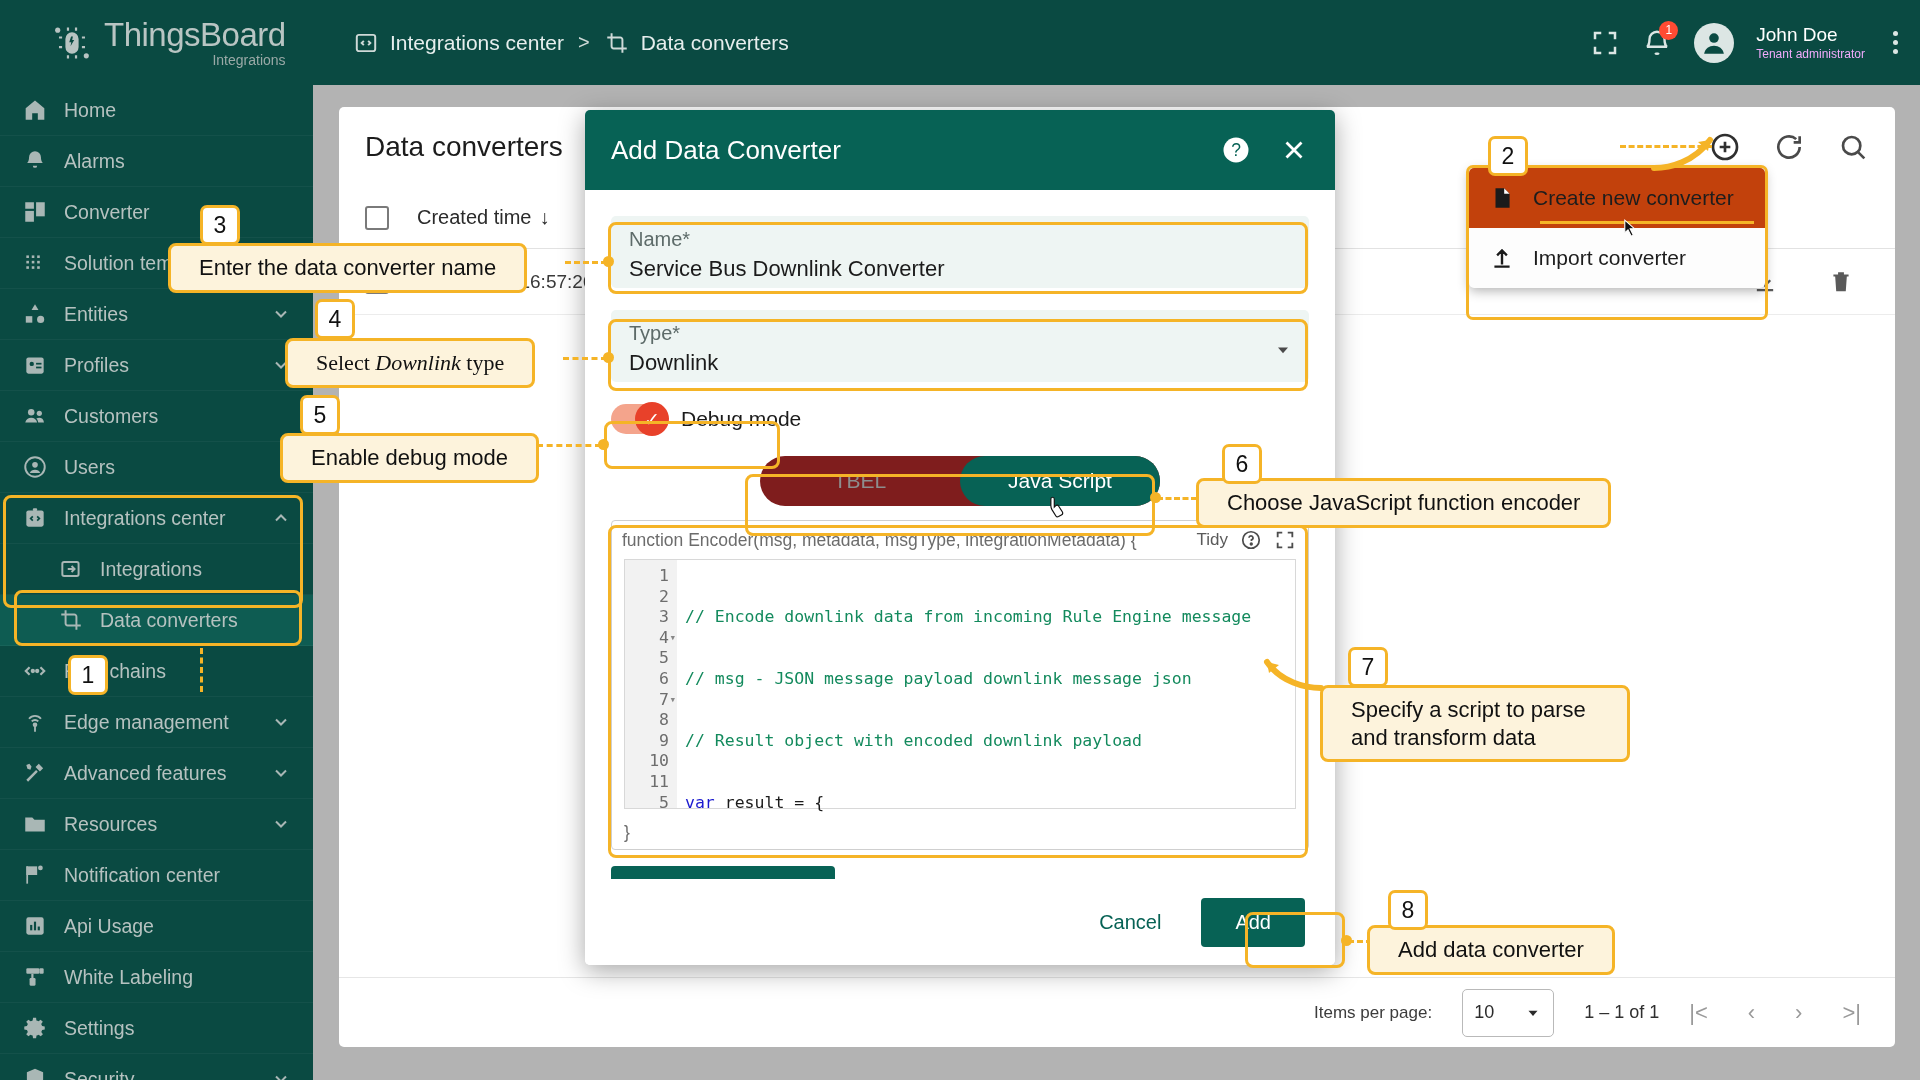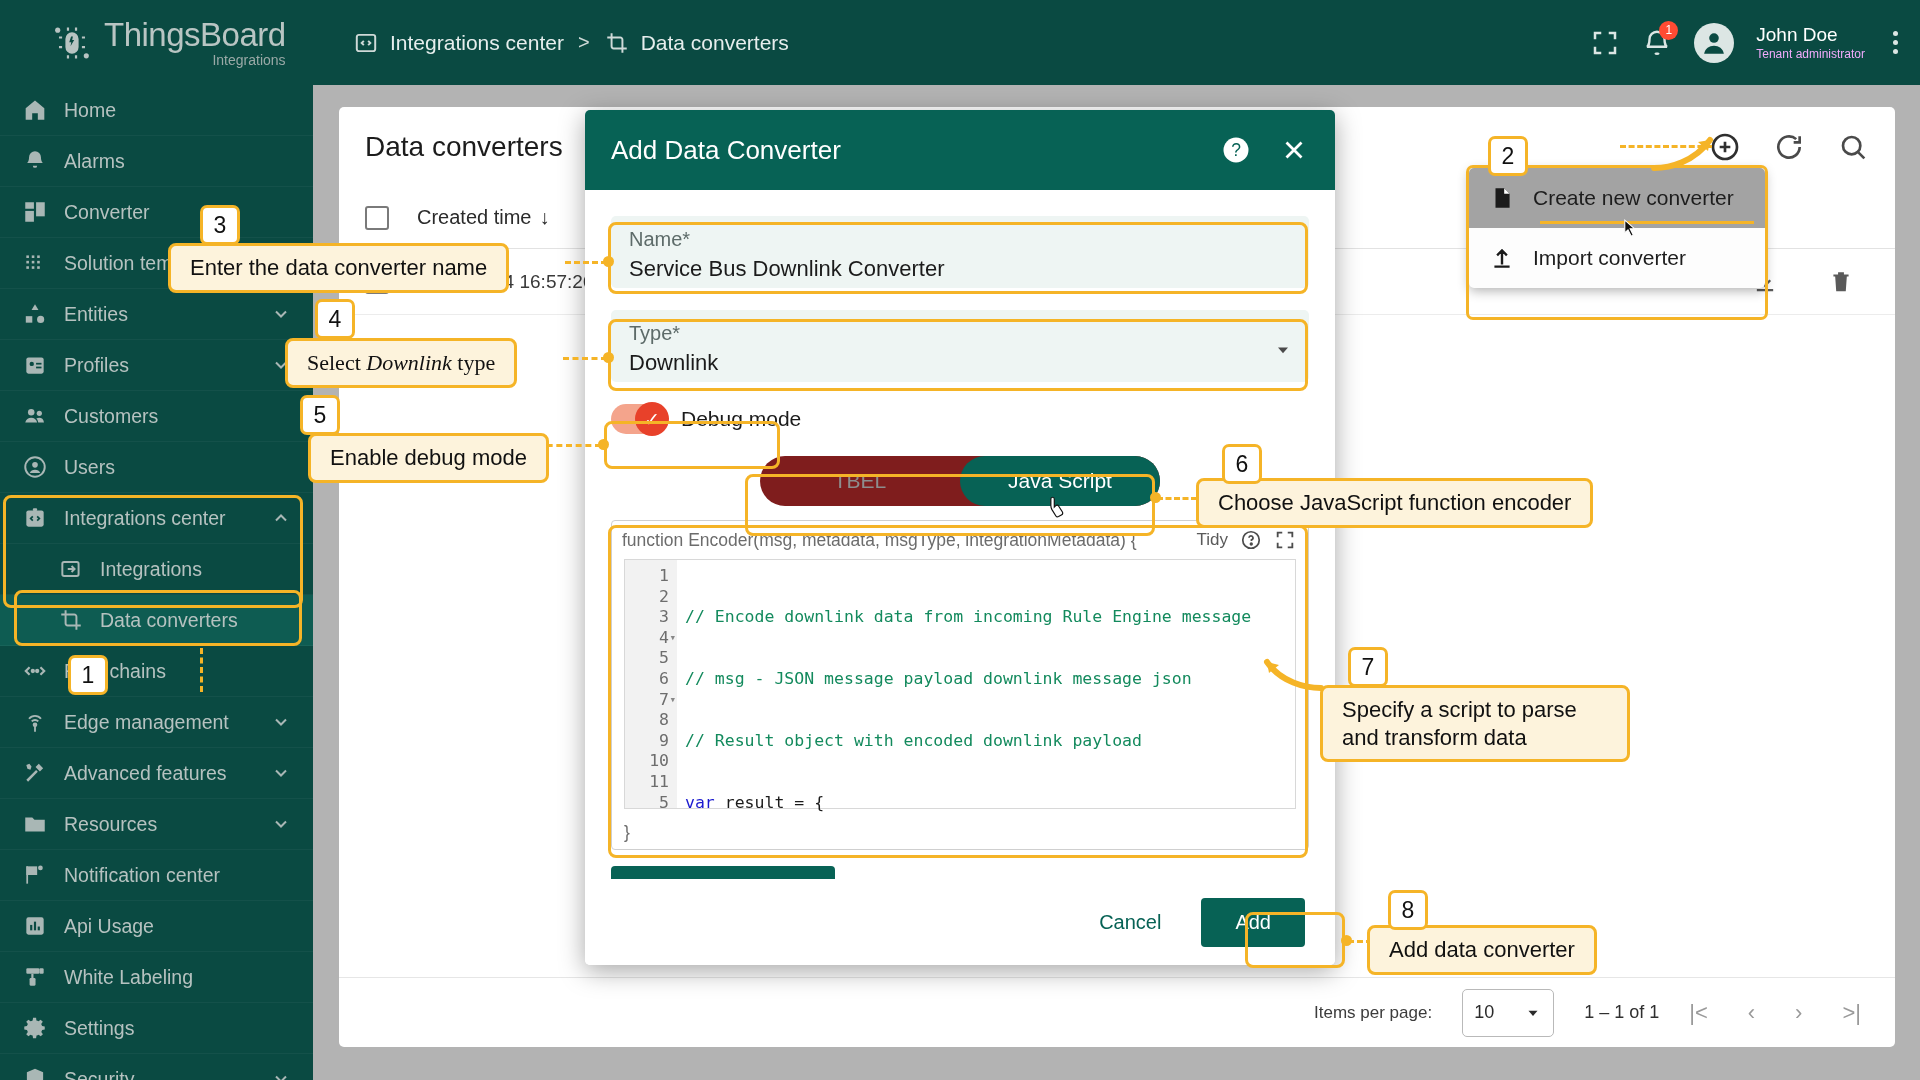--- a/index.html
+++ b/index.html
@@ -95,21 +95,21 @@
   .pg-btns span { cursor: pointer; }
 
   
   .dropdown {
     position: absolute; left: 1469px; top: 168px; width: 296px;
     background: #fdfdfd; border-radius: 5px; box-shadow: 0 3px 12px rgba(0,0,0,.3);
     overflow: hidden; z-index: 40;
   }
   .dd-item { height: 60px; display: flex; align-items: center; gap: 18px;
     padding-left: 20px; font-size: 21px; color: #1d1d1d; cursor: pointer; }
-  .dd-item.hl { background: #a3a3a3; }
+  .dd-item.hl { background: #c2410c; }
   .dd-icon { width: 26px; height: 26px; color: #1b1b1b; }
   .dd-underline { position: absolute; left: 1540px; top: 221px; width: 214px; height: 3px;
     background: #f5b427; z-index: 41; }
   .dd-outline { position: absolute; left: 1466px; top: 165px; width: 302px; height: 155px;
     border: 3px solid #f5b427; border-radius: 7px; z-index: 42; pointer-events: none; }
   .dialog { position: absolute; left: 585px; top: 110px; width: 750px; height: 855px;
     background: #ffffff; border-radius: 5px; z-index: 50;
     box-shadow: 0 6px 26px rgba(0,0,0,.35); overflow: hidden; }
   .dlg-head { height: 80px; background: #076255; display: flex; align-items: center;
     justify-content: space-between; padding: 0 26px; }
@@ -164,21 +164,21 @@
 
   .dlg-foot { position: absolute; bottom: 0; left: 0; right: 0; height: 86px;
     display: flex; align-items: center; justify-content: flex-end;
     gap: 26px; padding-right: 30px; background: #fff; }
   .btn-cancel { font-size: 20px; color: #076255; cursor: pointer; padding: 10px 14px; }
   .btn-add { background: #076255; color: #fff; font-size: 20px; border-radius: 4px;
     padding: 13px 34px; cursor: pointer; }
 
   
   .anno { position: absolute; background: #fdf3dc; border: 3px solid #f5b427;
-    border-radius: 8px; padding: 8px 19px; font-size: 22px; color: #111;
+    border-radius: 8px; padding: 8px 28px; font-size: 22px; color: #111;
     z-index: 60; white-space: nowrap; line-height: 1.25; }
   .anno.two { white-space: normal; }
   .step { position: absolute; width: 40px; height: 40px; background: #ffffff;
     border: 3px solid #f5b427; border-radius: 7px; z-index: 61;
     display: flex; align-items: center; justify-content: center;
     font-size: 23px; color: #111; }
   .hl-box { position: absolute; border: 3px solid #f5b427; border-radius: 8px;
     z-index: 59; pointer-events: none; }
   .dash { position: absolute; z-index: 58; border-top: 3px dashed #f5b427; }
   .dash-v { position: absolute; z-index: 58; border-left: 3px dashed #f5b427; }
@@ -760,21 +760,21 @@
 <div class="step" style="left:315px;top:299px;">
       <span>4</span>
     </div>
 <div class="anno" style="left:285px;top:338px;font-family:Liberation Serif, serif;">Select <i>Downlink</i> type</div>
 <div class="dash" style="left:563px;top:357px;width:44px;"></div>
 <div class="dot" style="left:603px;top:352px;"></div>
 
 <div class="step" style="left:300px;top:395px;">
       <span>5</span>
     </div>
-<div class="anno" style="left:280px;top:433px;margin-left:28px;">Enable debug mode</div>
+<div class="anno" style="left:280px;top:433px;">Enable debug mode</div>
 <div class="dash" style="left:537px;top:444px;width:64px;"></div>
 <div class="dot" style="left:598px;top:439px;"></div>
 
 <div class="step" style="left:1222px;top:444px;">
       <span>6</span>
     </div>
 <div class="anno" style="left:1196px;top:478px;">Choose JavaScript function encoder</div>
 <div class="dash" style="left:1157px;top:497px;width:40px;"></div>
 <div class="dot" style="left:1150px;top:492px;"></div>
 <span class="cursor-ico" style="left:1046px;top:494px;">

